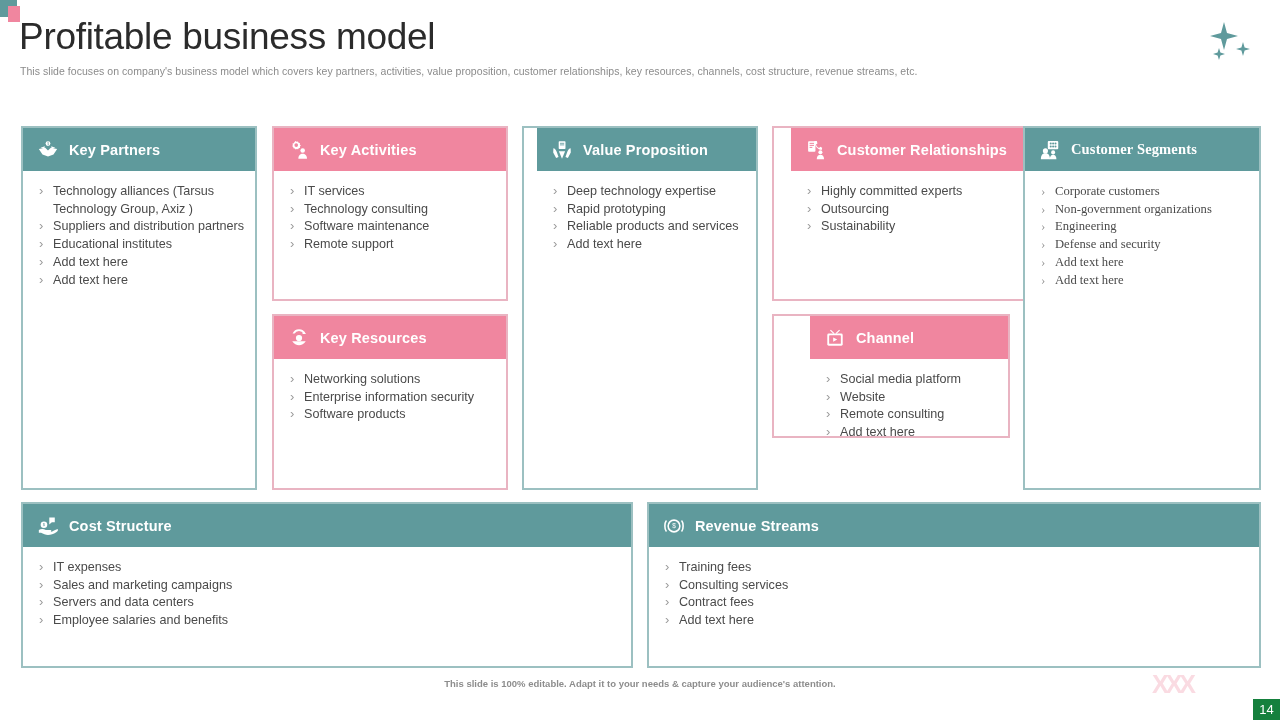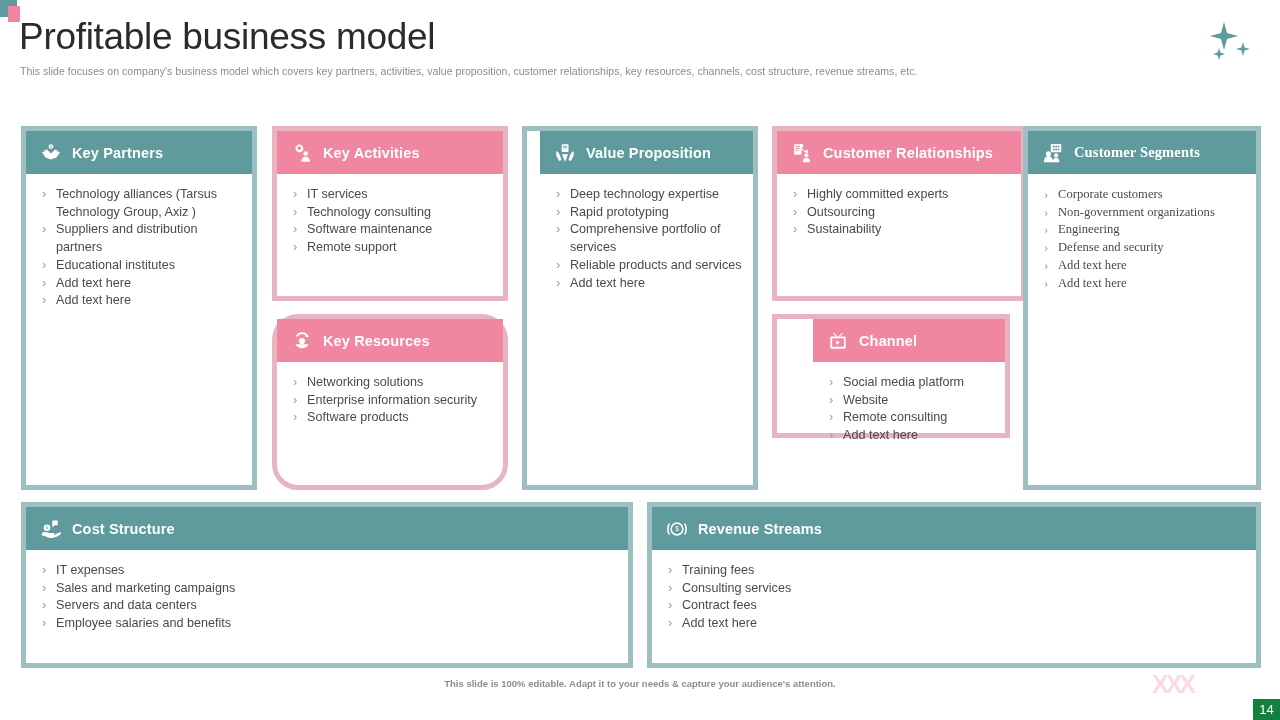--- a/index.html
+++ b/index.html
@@ -31,21 +31,21 @@
     font-size:10.5px; color:#8b8b8b; letter-spacing:0.05px;
     white-space:nowrap;
   }
 
   
   .sparkles { position:absolute; right:18px; top:16px; width:60px; height:50px; }
 
   
   .canvas { position:absolute; left:0; top:0; width:1280px; height:720px; }
 
-  .card { position:absolute; background:#fff; border:5px solid #0c4a6e; }
+  .card { position:absolute; background:#fff; border:2px solid #0c4a6e; }
   .card.teal  { border-color:#9cc0c1; }
   .card.pink  { border-color:#e9b4c2; }
 
   .card-head {
     display:flex; align-items:center; gap:10px;
     height:43px; padding:0 0 0 14px;
   }
   .card-head.teal { background:#5f9a9c; }
   .card-head.pink { background:#f0869f; }
   .card-head .ttl {
@@ -145,21 +145,21 @@
       <div class="card-body">
         <ul class="items">
           <li>IT services</li>
           <li>Technology consulting</li>
           <li>Software maintenance</li>
           <li>Remote support</li>
         </ul>
       </div>
     </div>
 
-    <div class="card pink" style="left:272px; top:314px; width:236px; height:176px;border-radius:26px;">
+    <div class="card pink" style="left:272px; top:314px; width:236px; height:176px;">
       <div class="card-head pink">
         <svg class="ico" viewBox="0 0 24 24">
           <path d="M5 7.2 A7.6 7.6 0 0 1 19 7.2 L16.8 7.2 A5.4 5.4 0 0 0 7.2 7.2 Z" fill="#fff"></path>
           <path d="M17.2 4.4 L19.6 7.6 L15.6 7.6 Z" fill="#fff"></path>
           <circle cx="12" cy="12" r="3.4" fill="#fff"></circle>
           <path d="M4.6 15.6 C6.6 18.8 9.2 20 12 20 C14.8 20 17.4 18.8 19.4 15.6 Z" fill="#fff"></path>
         </svg>
         <span class="ttl">Key Resources</span>
       </div>
       <div class="card-body">
@@ -180,28 +180,27 @@
           <path d="M2.6 10 C4 10 5.4 11.6 6.2 14 L8.2 19.6 L5.6 20.6 L2.4 14.6 Z" fill="#fff"></path>
           <path d="M21.4 10 C20 10 18.6 11.6 17.8 14 L15.8 19.6 L18.4 20.6 L21.6 14.6 Z" fill="#fff"></path>
           <path d="M8.6 13.4 L12 21.6 L15.4 13.4 Z" fill="#fff"></path>
         </svg>
         <span class="ttl">Value Proposition</span>
       </div>
       <div class="card-body">
         <ul class="items">
           <li>Deep technology expertise</li>
           <li>Rapid prototyping</li>
-          <li>Comprehensive portfolio of services</li>
           <li>Reliable products and services</li>
           <li>Add text here</li>
         </ul>
       </div>
     </div>
 
-    <div class="card pink" style="left:772px; top:126px; width:254px; height:175px;">
+    <div class="card pink" style="left:772px; top:126px; width:254px; height:175px;padding-left:17px;">
       <div class="card-head pink">
         <svg class="ico" viewBox="0 0 24 24">
           <rect x="3.4" y="2.4" width="8" height="11.4" rx="1" fill="#fff"></rect>
           <rect x="5" y="4.2" width="4.8" height="1.1" fill="#f0869f"></rect>
           <rect x="5" y="6.4" width="4.8" height="1.1" fill="#f0869f"></rect>
           <rect x="5" y="8.6" width="3" height="1.1" fill="#f0869f"></rect>
           <path d="M13.6 3 L16.6 3 L17.4 6 L15.6 7.2 C16.4 9.4 17.6 10.6 19.4 11.4 L20.6 9.8 L23 11 L22.4 13.6 C18 13.6 13.6 8.4 13.6 3 Z" fill="#fff" transform="translate(-2.4,-0.6) scale(0.92)"></path>
           <circle cx="16.8" cy="14.4" r="2.2" fill="#fff"></circle>
           <path d="M12.8 22 C12.8 18.6 14.6 17.2 16.8 17.2 C19 17.2 20.8 18.6 20.8 22 Z" fill="#fff"></path>
         </svg>

